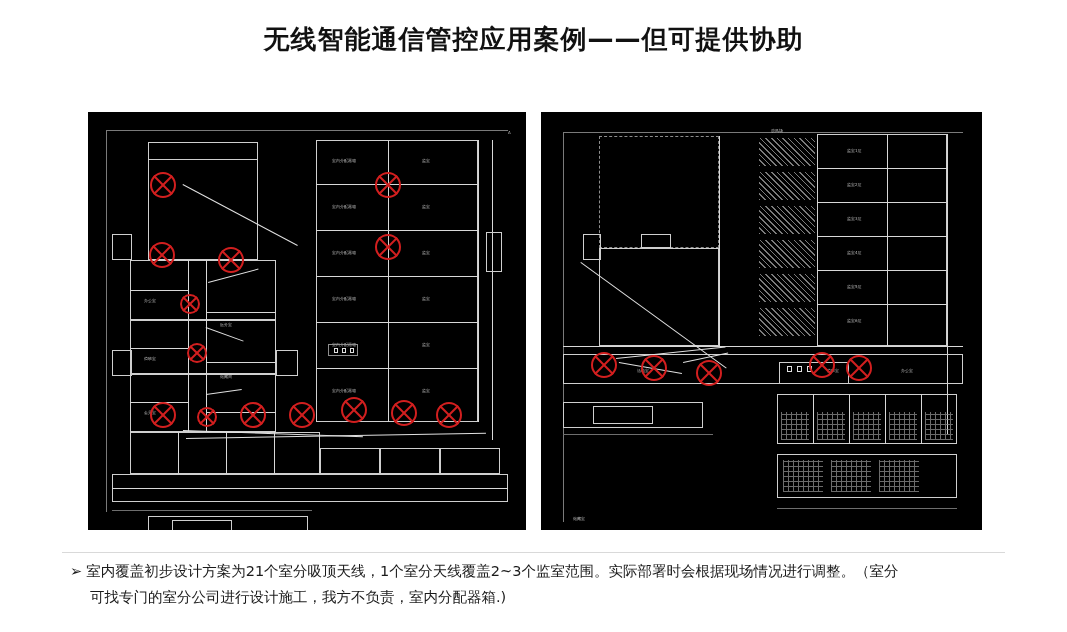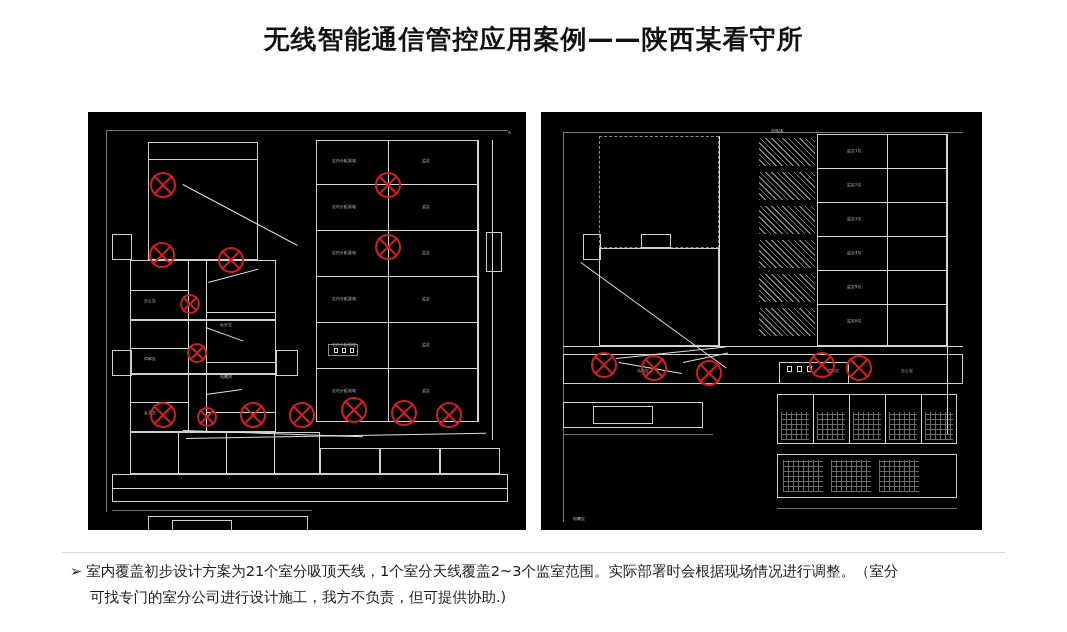--- a/index.html
+++ b/index.html
@@ -132,21 +132,21 @@
     color: #1a1a1a;
     margin-right: 4px;
   }
   .note .l2 { display: block; padding-left: 20px; }
 </style>
 </head>
 <body>
 
 <div class="slide">
 
-  <div class="title">无线智能通信管控应用案例——陕西某看守所</div>
+  <div class="title">无线智能通信管控应用案例——但可提供协助</div>
 
   <div class="drawings">
 
     <div class="drawing left">
 
       <div class="ln v" style="left:18px; top:18px; height:382px; background:#7a7a7a;"></div>
       <div class="ln h" style="left:18px; top:18px; width:402px; background:#7a7a7a;"></div>
 
       <div class="rm" style="left:60px; top:30px; width:110px; height:118px;"></div>
       <div class="rm" style="left:60px; top:30px; width:110px; height:18px;"></div>
@@ -321,16 +321,16 @@
 
       <div class="txt" style="left:230px; top:16px;">放风场</div>
       <div class="txt" style="left:32px; top:404px;">储藏室</div>
     </div>
   </div>
 
   <div class="divider"></div>
 
   <div class="note">
     <span class="bullet">➢</span><span>室内覆盖初步设计方案为21个室分吸顶天线，1个室分天线覆盖2~3个监室范围。实际部署时会根据现场情况进行调整。（室分</span>
-    <span class="l2">可找专门的室分公司进行设计施工，我方不负责，但可提供协助.)</span>
+    <span class="l2">可找专门的室分公司进行设计施工，我方不负责，室内分配器箱.)</span>
   </div>
 
 </div>
 
 </body></html>

